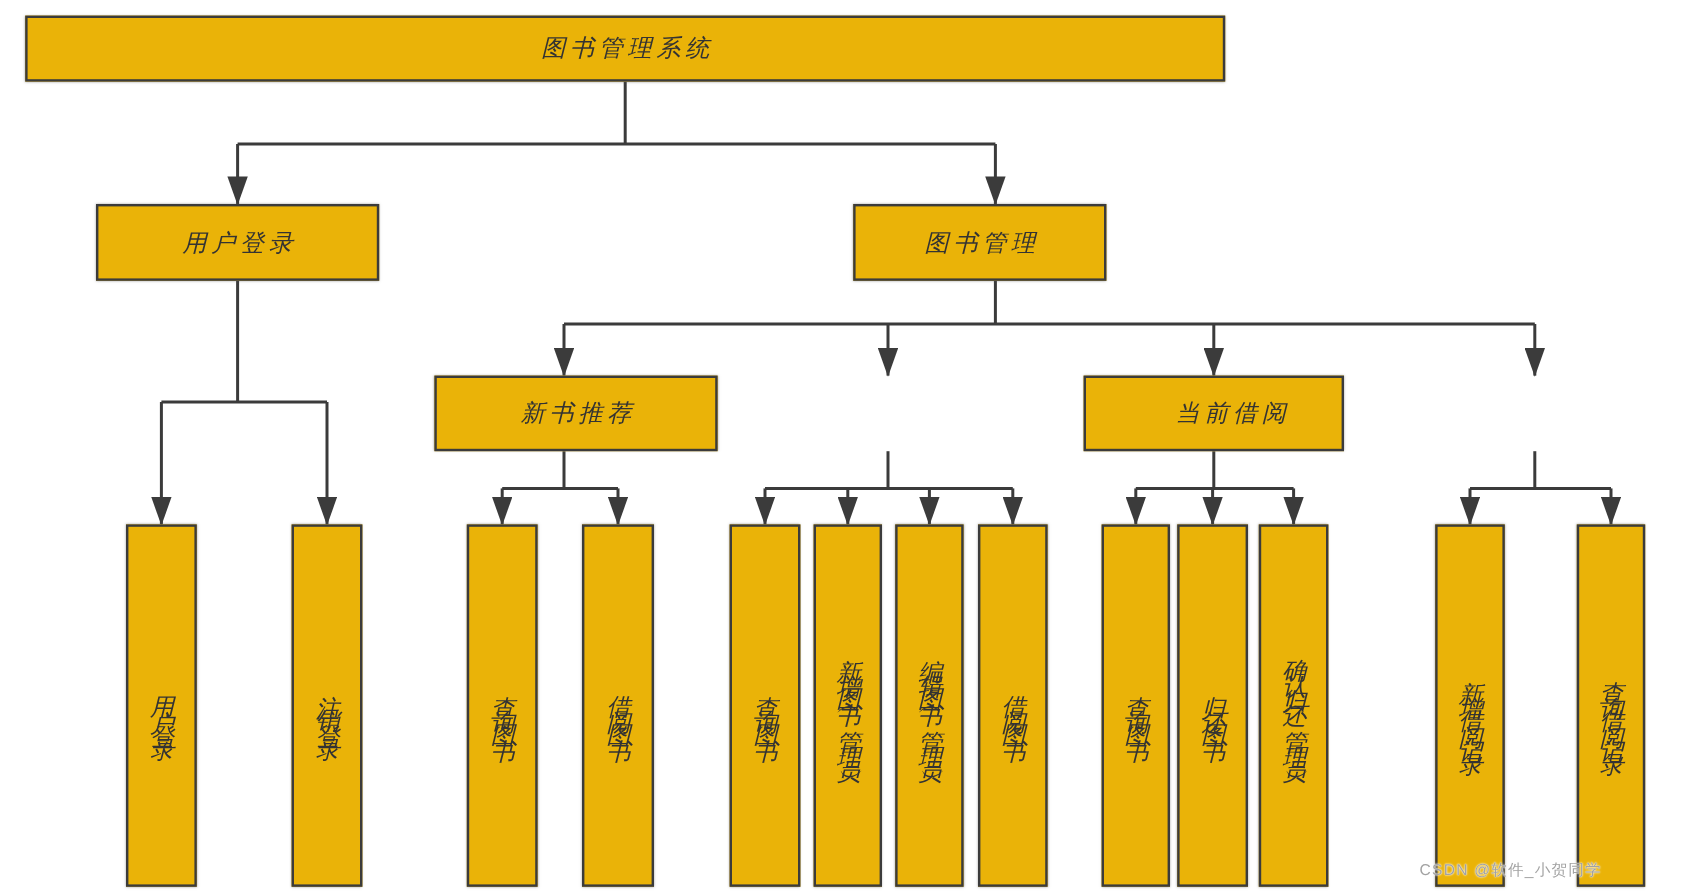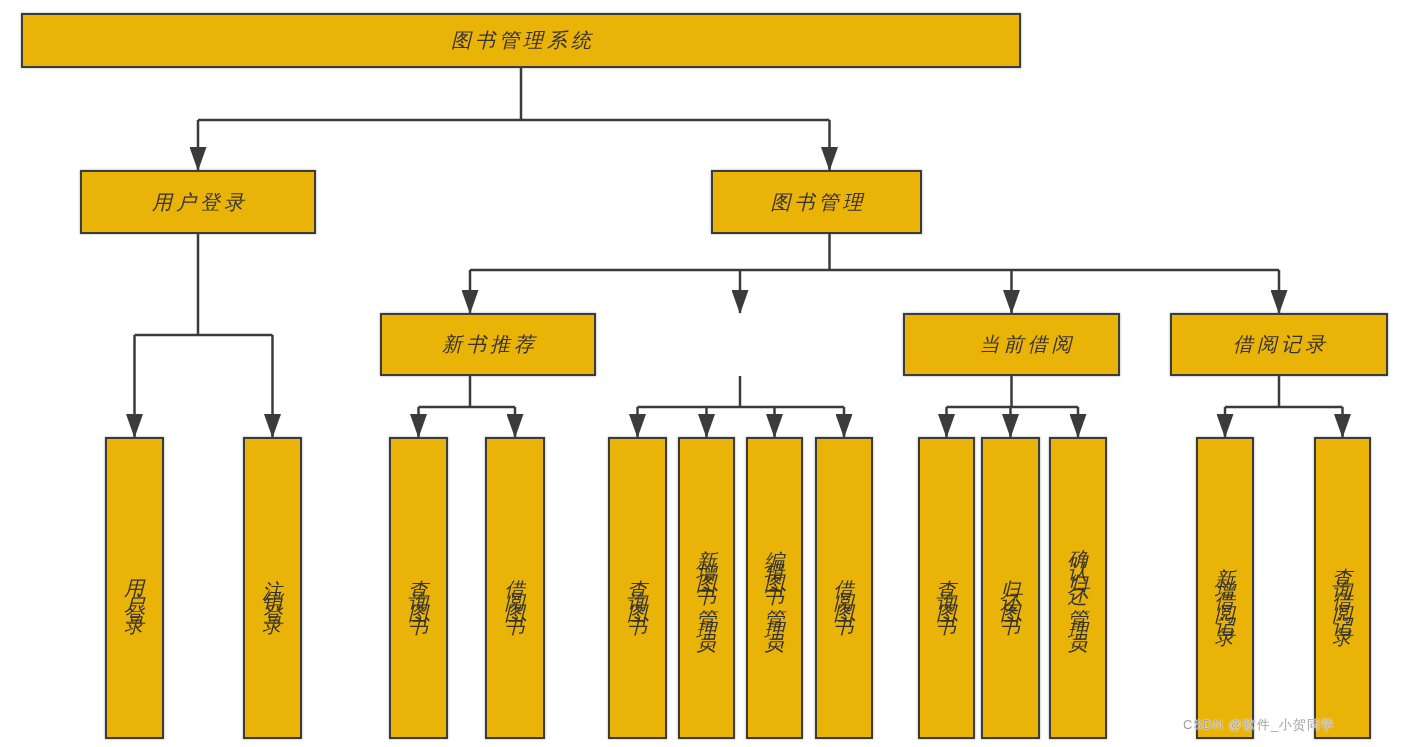--- a/index.html
+++ b/index.html
@@ -103,28 +103,25 @@
   <div class="watermark">CSDN @软件_小贺同学</div>
 <div class="node" style="left: 21px; top: 13px; width: 1000px; height: 55px;">
       <span class="label">图书管理系统</span>
     </div>
     <div class="node" style="left: 80px; top: 170px; width: 236px; height: 64px;">
       <span class="label">用户登录</span>
     </div>
     <div class="node" style="left: 711px; top: 170px; width: 211px; height: 64px;">
       <span class="label">图书管理</span>
     </div>
-    <div class="node" style="left: 362px; top: 313px; width: 216px; height: 63px; margin-left: 18px;">
+    <div class="node" style="left: 362px; top: 313px; width: 236px; height: 63px;">
       <span class="label">新书推荐</span>
     </div>
     <div class="node" style="left: 903px; top: 313px; width: 217px; height: 63px; padding-left: 28px;">
       <span class="label">当前借阅</span>
-    </div>
-    <div class="node" style="left: 1170px; top: 313px; width: 218px; height: 63px;">
-      <span class="label">借阅记录</span>
     </div>
     <div class="node vertical" style="left: 105px; top: 437px; width: 59px; height: 302px;">
       <span class="label">用户登录</span>
     </div>
     <div class="node vertical" style="left: 243px; top: 437px; width: 59px; height: 302px;">
       <span class="label">注销登录</span>
     </div>
     <div class="node vertical" style="left: 389px; top: 437px; width: 59px; height: 302px;">
       <span class="label">查询图书</span>
     </div>

